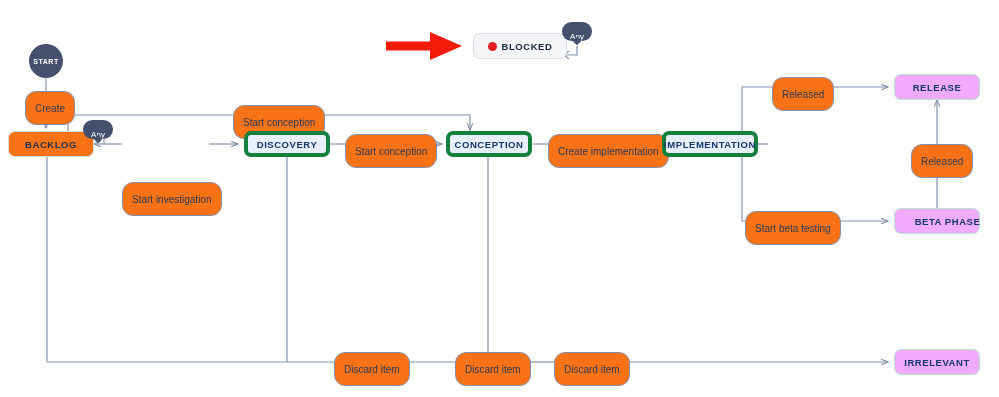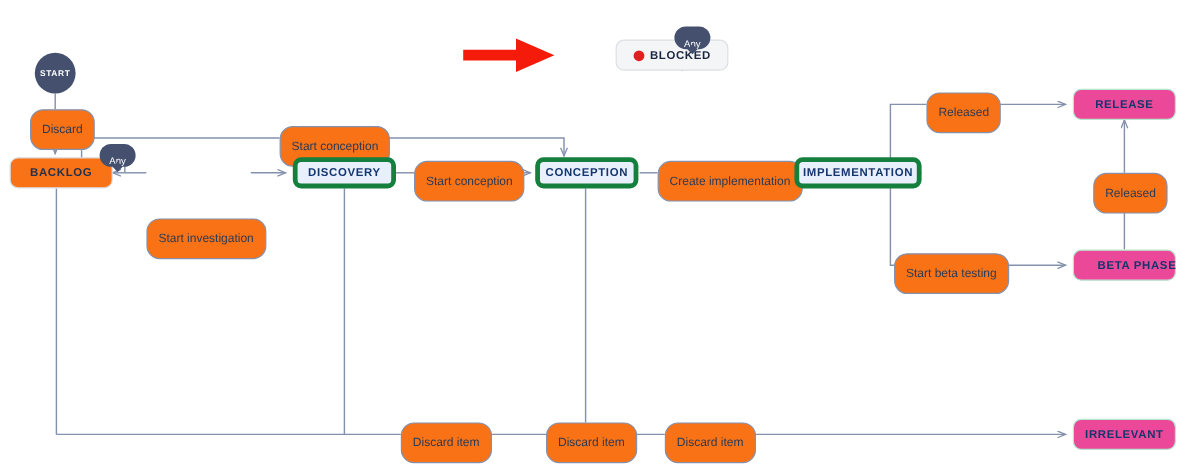--- a/index.html
+++ b/index.html
@@ -42,21 +42,21 @@
     border: 4px solid #15803d;
     background: #e8f0fd;
     color: #14366e;
   }
   .node-backlog {
     background: #f97316;
     border: 1px solid #dadde2;
     color: #24314d;
   }
   .node-green {
-    background: #ec4899;
+    background: #f0abfc;
     border: 1px solid #b5e7cd;
     color: #14366e;
     text-align: right;
   }
   .node-blocked {
     width: 94px;
     height: 26px;
     background: #f4f5f7;
     border: 1px solid #dcdfe4;
     color: #1b2640;
@@ -191,21 +191,21 @@
       <path d="M386,46 L434,46" stroke="#f51b0a" stroke-width="9" fill="none"></path>
       <path d="M430,32 L462,46 L430,60 Z" fill="#f51b0a"></path>
     </g>
   </svg>
 
   <div class="start-circle" style="left:29px; top:44px;">
     <span>START</span>
   </div>
 
   <div class="pill" style="left:25px; top:91px;">
-    <span>Discard</span>
+    <span>Create</span>
   </div>
 
   <div class="pill" style="left:122px; top:134px;margin-top:48px;">
     <span>Start investigation</span>
   </div>
 
   <div class="pill" style="left:233px; top:105px;">
     <span>Start conception</span>
   </div>
 
@@ -246,37 +246,37 @@
   </div>
 
   <div class="node node-state" style="left:244px; top:131px;">
     <span>DISCOVERY</span>
   </div>
 
   <div class="node node-state" style="left:446px; top:131px;">
     <span>CONCEPTION</span>
   </div>
 
-  <div class="node node-state" style="left:662px; top:131px; width:106px;">
+  <div class="node node-state" style="left:662px; top:131px; width:96px;">
     <span>IMPLEMENTATION</span>
   </div>
 
   <div class="node node-state node-green" style="left:894px; top:74px;">
     <span>RELEASE</span>
   </div>
 
   <div class="node node-state node-green" style="left:894px; top:208px;padding-left:21px;">
     <span>BETA PHASE</span>
   </div>
 
   <div class="node node-state node-green" style="left:894px; top:349px;">
     <span>IRRELEVANT</span>
   </div>
 
-  <div class="node node-blocked" style="left:473px; top:33px;margin-left:40px;">
+  <div class="node node-blocked" style="left:473px; top:33px;">
     <span class="blocked-dot"></span>
     <span>BLOCKED</span>
   </div>
 
   <div class="any-badge" style="left:83px; top:120px;">
     <span>Any</span>
   </div>
 
   <div class="any-badge" style="left:562px; top:22px;">
     <span>Any</span>

